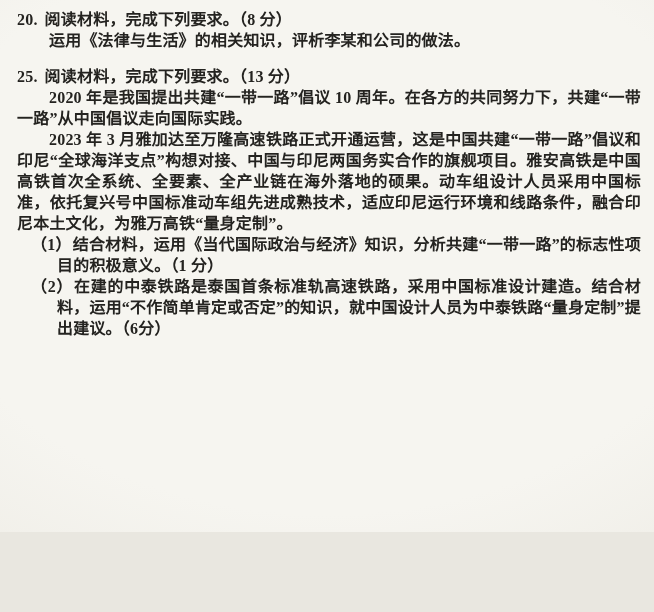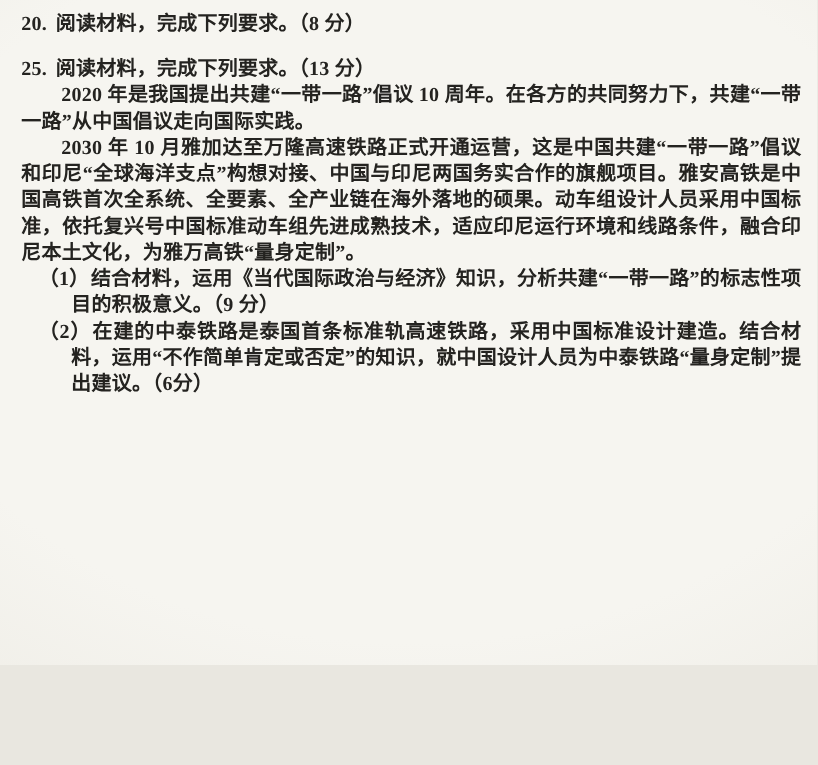--- a/index.html
+++ b/index.html
@@ -38,30 +38,31 @@
 </style>
 </head>
 <body>
 
 <main class="page">
 
   <section class="q-block-20">
     <p class="q-header">
       <span class="q-num">20.</span><span>阅读材料，完成下列要求。（8 分）</span>
     </p>
+    <p class="task-para">运用《法律与生活》的相关知识，评析李某和公司的做法。</p>
   </section>
 
   <section class="q-block-21">
     <p class="q-header">
       <span class="q-num">25.</span><span>阅读材料，完成下列要求。（13 分）</span>
     </p>
     <p class="para">2020 年是我国提出共建“一带一路”倡议 10 周年。在各方的共同努力下，共建“一带一路”从中国倡议走向国际实践。</p>
-    <p class="para">2030 年 10 月雅加达至万隆高速铁路正式开通运营，这是中国共建“一带一路”倡议和印尼“全球海洋支点”构想对接、中国与印尼两国务实合作的旗舰项目。雅安高铁是中国高铁首次全系统、全要素、全产业链在海外落地的硕果。动车组设计人员采用中国标准，依托复兴号中国标准动车组先进成熟技术，适应印尼运行环境和线路条件，融合印尼本土文化，为雅万高铁“量身定制”。</p>
+    <p class="para">2023 年 3 月雅加达至万隆高速铁路正式开通运营，这是中国共建“一带一路”倡议和印尼“全球海洋支点”构想对接、中国与印尼两国务实合作的旗舰项目。雅安高铁是中国高铁首次全系统、全要素、全产业链在海外落地的硕果。动车组设计人员采用中国标准，依托复兴号中国标准动车组先进成熟技术，适应印尼运行环境和线路条件，融合印尼本土文化，为雅万高铁“量身定制”。</p>
 
     <p class="subq">
-      <span class="subq-marker">（1）</span><span>结合材料，运用《当代国际政治与经济》知识，分析共建“一带一路”的标志性项目的积极意义。（9 分）</span>
+      <span class="subq-marker">（1）</span><span>结合材料，运用《当代国际政治与经济》知识，分析共建“一带一路”的标志性项目的积极意义。（1 分）</span>
     </p>
     <p class="subq">
       <span class="subq-marker">（2）</span><span>在建的中泰铁路是泰国首条标准轨高速铁路，采用中国标准设计建造。结合材料，运用“不作简单肯定或否定”的知识，就中国设计人员为中泰铁路“量身定制”提出建议。（6分）</span>
     </p>
   </section>
 
 </main>
 
 </body></html>

